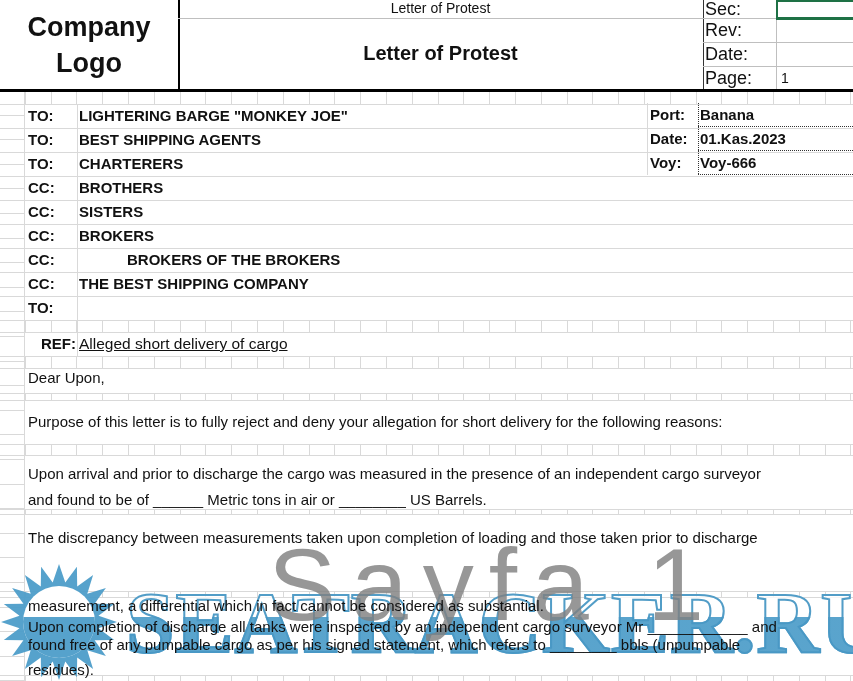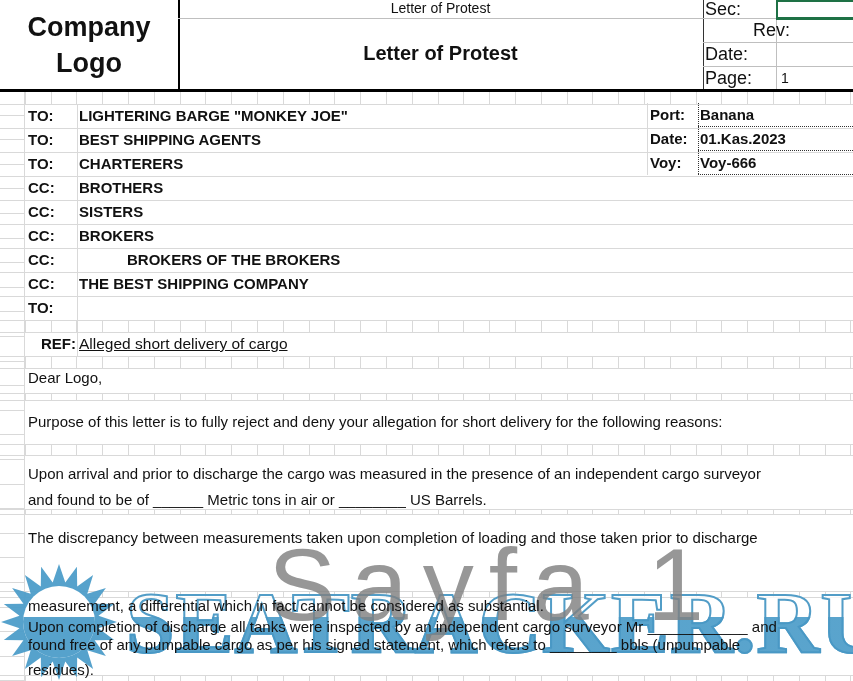--- a/index.html
+++ b/index.html
@@ -101,21 +101,21 @@
   <div id="logo-box" class="abs">Company Logo</div>
   <div id="title-small" class="abs">Letter of Protest</div>
   <div id="title-big" class="abs">Letter of Protest</div>
   <div id="hdr-v1" class="abs"></div>
   <div id="hdr-v2" class="abs"></div>
   <div class="meta-h abs" style="top:18px;"></div>
   <div class="meta-h abs" style="top:42px;"></div>
   <div class="meta-h abs" style="top:66px;"></div>
 
   <div class="meta-label abs" style="top:0;line-height:18px;">Sec:</div>
-  <div class="meta-label abs" style="top:18px;line-height:24px;padding-left:48px;">Rev:</div>
+  <div class="meta-label abs" style="top:18px;line-height:24px;">Rev:</div>
   <div class="meta-label abs" style="top:42px;line-height:24px;">Date:</div>
   <div class="meta-label abs" style="top:66px;line-height:24px;">Page:</div>
   <div class="meta-value abs" style="top:0;line-height:18px;"></div>
   <div class="meta-value abs" style="top:18px;line-height:24px;"></div>
   <div class="meta-value abs" style="top:42px;line-height:24px;"></div>
   <div class="meta-value abs" style="top:66px;line-height:24px;">1</div>
   <div id="sel-cell" class="abs"></div>
   <div id="hdr-bottom" class="abs"></div>
 
   <div class="rlabel abs" style="top:104px;">TO:</div>
@@ -143,21 +143,21 @@
   <div class="vlabel abs" style="top:151px;">Voy:</div>
   <div class="vvalue abs" style="top:151px;">Voy-666</div>
   <div class="dotted-h" style="left:698px;top:126px;width:155px;"></div>
   <div class="dotted-h" style="left:698px;top:150px;width:155px;"></div>
   <div class="dotted-h" style="left:698px;top:174px;width:155px;"></div>
   <div class="dotted-v" style="left:698px;top:103px;height:71px;"></div>
 
   <div class="rlabel abs" style="top:332px;text-align:right;">REF:</div>
   <div id="ref-value" class="abs">Alleged short delivery of cargo</div>
 
-  <div class="bodyline abs" style="top:365px;line-height:26px;">Dear Logo,</div>
+  <div class="bodyline abs" style="top:365px;line-height:26px;">Dear Upon,</div>
   <div class="bodyline abs" style="top:400px;height:44px;display:flex;align-items:center;">Purpose of this letter is to fully reject and deny your allegation for short delivery for the following reasons:</div>
   <div class="bodyline abs" style="top:463px;">Upon arrival and prior to discharge the cargo was measured in the presence of an independent cargo surveyor</div>
   <div class="bodyline abs" style="top:489px;">and found to be of ______ Metric tons in air or ________ US Barrels.</div>
   <div class="bodyline abs" style="top:527px;">The discrepancy between measurements taken upon completion of loading and those taken prior to discharge</div>
   <div class="bodyline abs" style="top:595px;">measurement, a differential which in fact cannot be considered as substantial.</div>
   <div class="bodyline abs" style="top:608px;margin-top:8px;">Upon completion of discharge all tanks were inspected by an independent cargo surveyor Mr ____________ and</div>
   <div class="bodyline abs" style="top:634px;">found free of any pumpable cargo as per his signed statement, which refers to ________ bbls (unpumpable</div>
   <div class="bodyline abs" style="top:659px;">residues).</div>
 
 </div>

